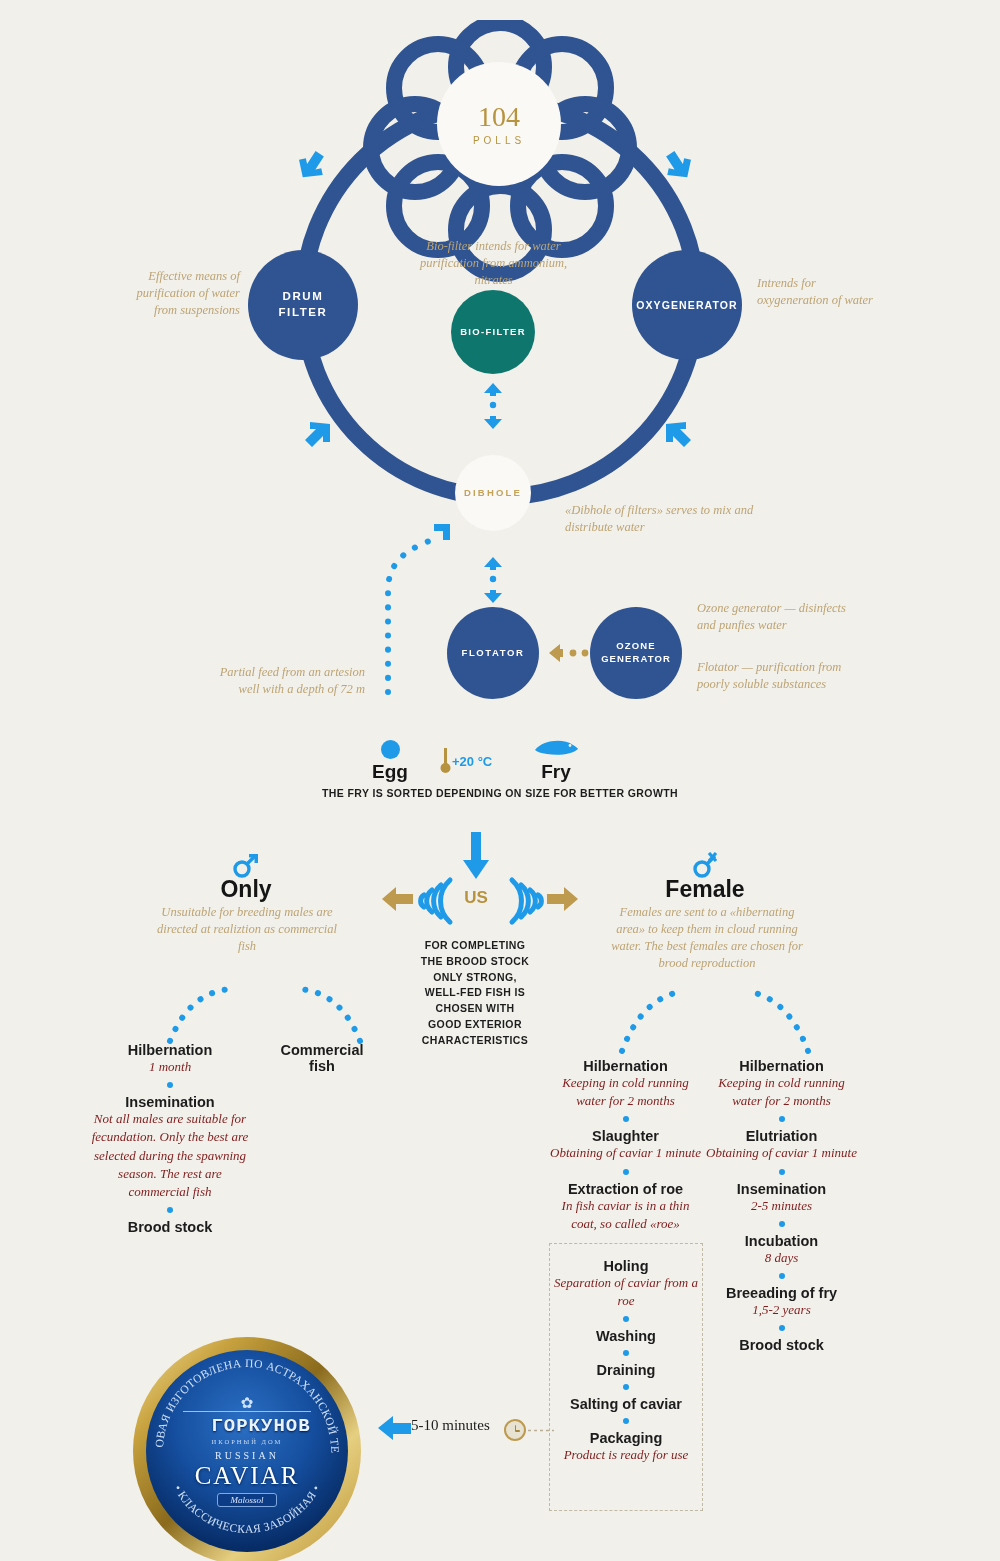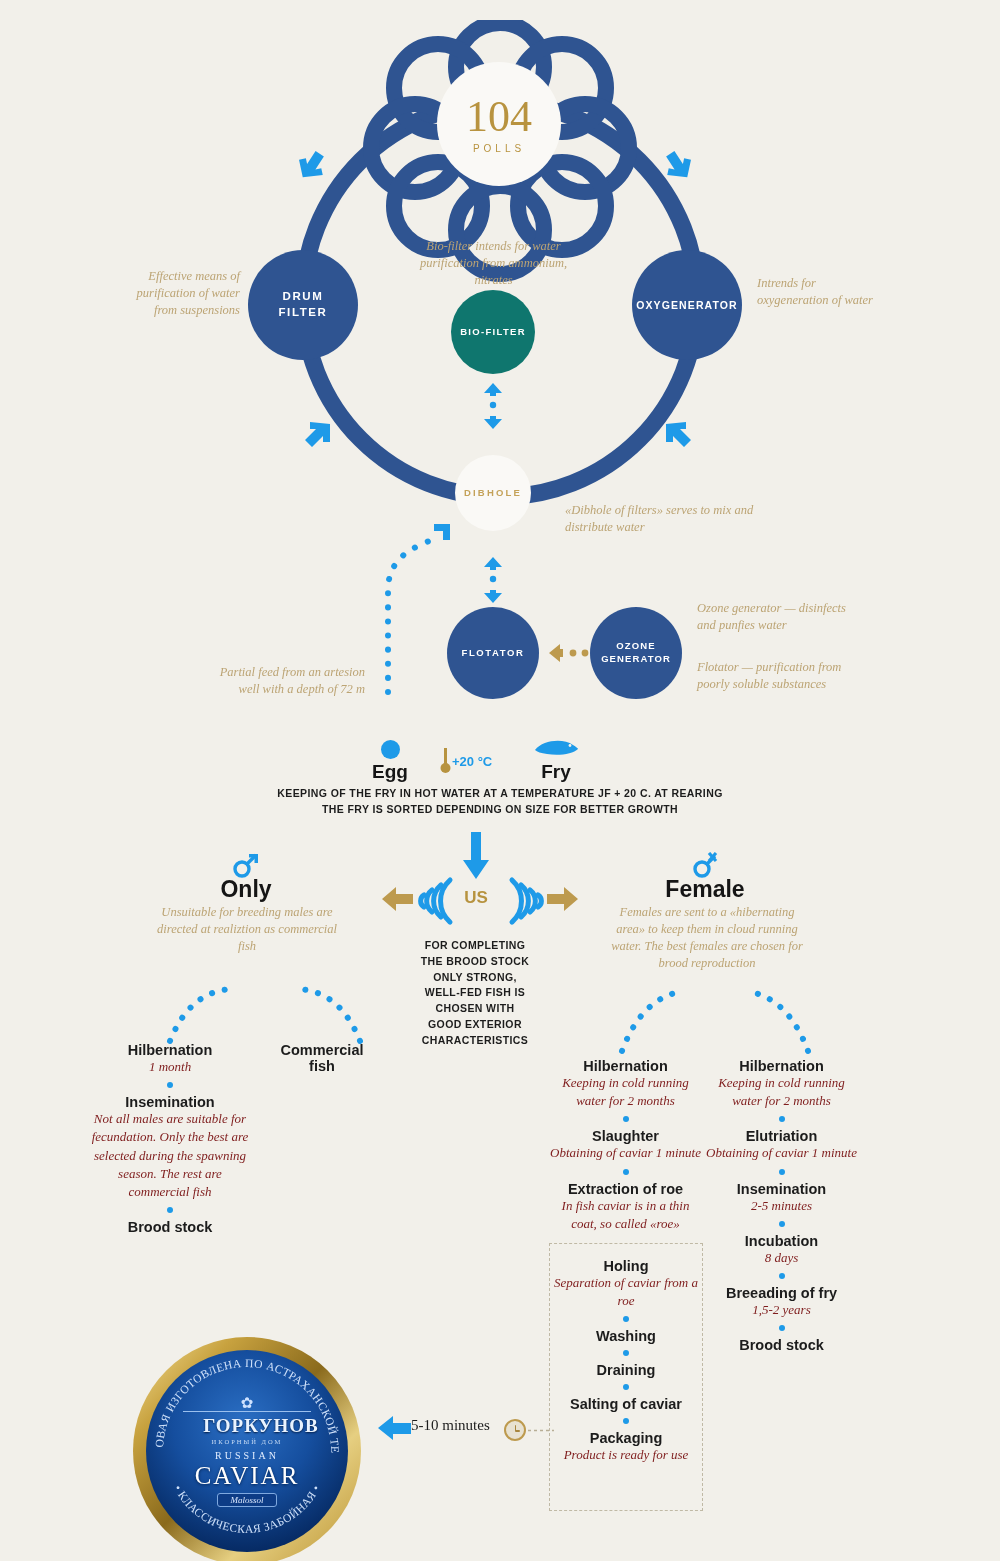--- a/index.html
+++ b/index.html
@@ -72,21 +72,21 @@
   }
   .node.gold { background: #0f766e; }
   .white-core {
     border-radius: 50%;
     background: #faf9f6;
     display: flex; flex-direction: column;
     align-items: center; justify-content: center;
   }
   .poll-num {
     font-family: "Liberation Serif", serif;
-    color: #b8933f; font-size: 44px; line-height: 1;
+    color: #b8933f; font-size: 28px; line-height: 1;
   }
   .poll-word {
     font-family: "Liberation Sans", sans-serif;
     color: #b8933f; font-size: 10px; letter-spacing: 4px; margin-top: 4px;
   }
   .dot { width:6px; height:6px; border-radius:50%; background:#1e9ae8; }
 
   .dash-box {
     border: 1px dashed #c0b9a5;
   }
@@ -97,21 +97,21 @@
     position:absolute; inset:0; border-radius:50%;
     background: linear-gradient(135deg,#f7e39c 0%,#c8a23f 22%,#8a6a1c 48%,#e6cf81 70%,#b9912f 100%);
   }
   .tin-face {
     position:absolute; inset:13px; border-radius:50%;
     background: radial-gradient(circle at 48% 36%, #2b6fc4 0%, #154e9e 42%, #062a63 78%, #03183c 100%);
     display:flex; flex-direction:column; align-items:center; justify-content:center;
     overflow:hidden;
   }
   .tin-brand {
-    font-family:Liberation Serif, serif; font-weight:bold; color:#e9f3ff;
+    font-family:Liberation Mono, monospace; font-weight:bold; color:#e9f3ff;
     font-size:19px; letter-spacing:1px; text-shadow:0 1px 2px #021a40;margin-left:28px;
   }
   .tin-sub1 { font-family:"Liberation Serif", serif; color:#c9ddf6; font-size:6.5px; letter-spacing:2px; margin-top:1px;}
   .tin-sub2 { font-family:"Liberation Serif", serif; color:#e3eeff; font-size:10px; letter-spacing:3px; margin-top:5px;}
   .tin-caviar {
     font-family:"Liberation Serif", serif; color:#ffffff; font-size:25px; letter-spacing:2px;
     margin-top:1px; text-shadow:0 1px 3px #02204d;
   }
   .tin-banner {
     margin-top:3px; padding:1px 12px; border:1px solid #7fa9e0; border-radius:3px;
@@ -253,21 +253,20 @@
 
   <div class="abs" style="left:525px; top:738px; width:62px; text-align:center;">
     <svg width="46" height="20">
       <path fill="#1e9ae8" d="M2 12 C 10 2, 30 0, 40 7 C 43 9, 45 10, 45 11 C 40 16, 26 18, 14 16 C 8 15, 4 14, 2 12 Z"></path>
       <circle cx="37" cy="7.5" r="1.4" fill="#f2f0ea"></circle>
     </svg>
     <div class="big-head" style="font-size:19px; margin-top:-1px;">Fry</div>
   </div>
 
   <div class="abs" style="left:250px; top:786px; width:500px; text-align:center;">
-    <div class="mono-caps">KEEPING OF THE FRY IN HOT WATER AT A TEMPERATURE JF + 20 C. AT REARING</div>
     <div class="mono-caps">THE FRY IS SORTED DEPENDING ON SIZE FOR BETTER GROWTH</div>
   </div>
 
   <svg class="abs" style="left:462px; top:832px;" width="28" height="48">
     <path class="arrow-blue" d="M9 0 L19 0 L19 28 L27 28 L14 47 L1 28 L9 28 Z"></path>
   </svg>
 
   <svg class="abs" style="left:416px; top:872px;" width="40" height="58">
     <g fill="none" stroke="#1e9ae8" stroke-width="5" stroke-linecap="round">
       <path d="M34 8 A 28 28 0 0 0 34 50"></path>

